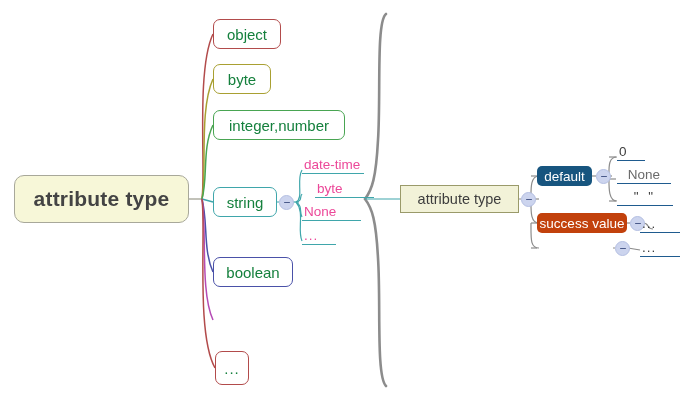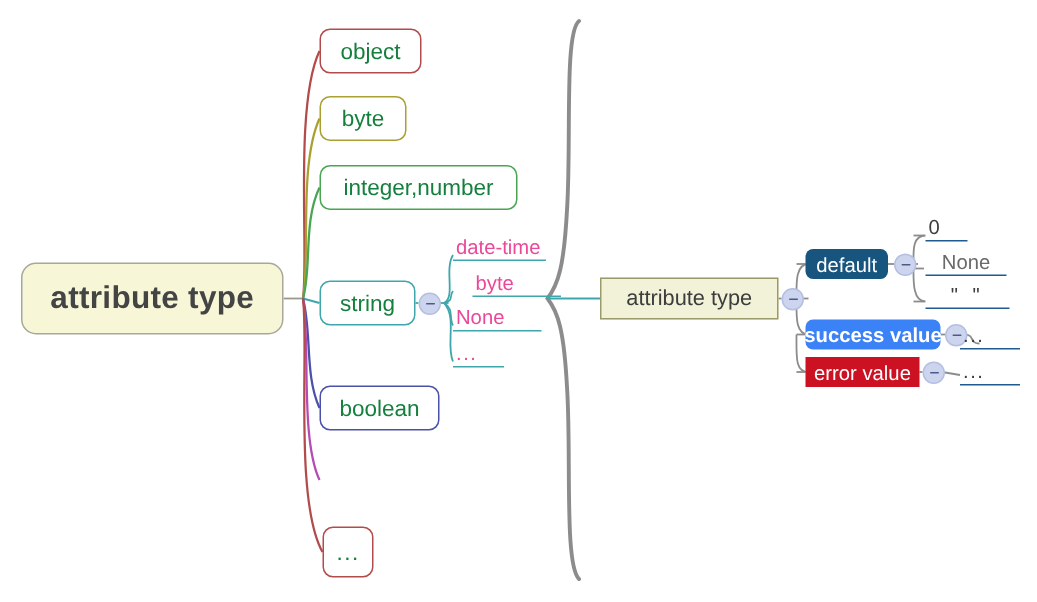--- a/index.html
+++ b/index.html
@@ -60,21 +60,21 @@
   .l-byte    {left:302px;top:181px;width:55px;margin-left:13px;}
   .l-none    {left:302px;top:204px;width:55px;}
   .l-dots    {left:302px;top:228px;width:30px;letter-spacing:1px;}
 
   
   .fbox{
     font-size:13.5px;color:#ffffff;height:20px;padding:0 7px;
     display:flex;align-items:center;justify-content:center;white-space:nowrap;
   }
   .b-default {left:537px;top:166px;width:55px;  background:#17557f;border-radius:5px;}
-  .b-success {left:537px;top:213px;width:90px;  background:#3b82f6;border-radius:5px;font-weight:bold;}
+  .b-success {left:537px;top:213px;width:90px;  background:#c2410c;border-radius:5px;}
   .b-error   {left:537px;top:238px;width:76px;  background:#cc1122;border-radius:0;}
 
   
   .l-zero  {left:617px;top:144px;width:24px;color:#3d3d3d;border-bottom-color:#1f5b8f;}
   .l-nonev {left:617px;top:167px;width:50px;color:#6a6a6a;font-size:13.5px;
             border-bottom-color:#1f5b8f;text-align:center;}
   .l-quote {left:617px;top:189px;width:52px;color:#3d3d3d;border-bottom-color:#1f5b8f;
             text-align:center;letter-spacing:3px;}
   .l-sdots {left:640px;top:216px;width:36px;color:#3d3d3d;border-bottom-color:#1f5b8f;
             letter-spacing:1px;}
@@ -193,19 +193,18 @@
   <span class="uleaf l-nonev">None</span>
 
   <span class="uleaf l-quote">" "</span>
 
   <div class="node fbox b-success">success value</div>
 
   <div class="collapse c-success"></div>
 
   <span class="uleaf l-sdots">...</span>
 
-  <div class="node fbox b-error">error value</div>
 
   <div class="collapse c-error"></div>
 
   <span class="uleaf l-edots">...</span>
 
 </div>
 
 </body></html>

